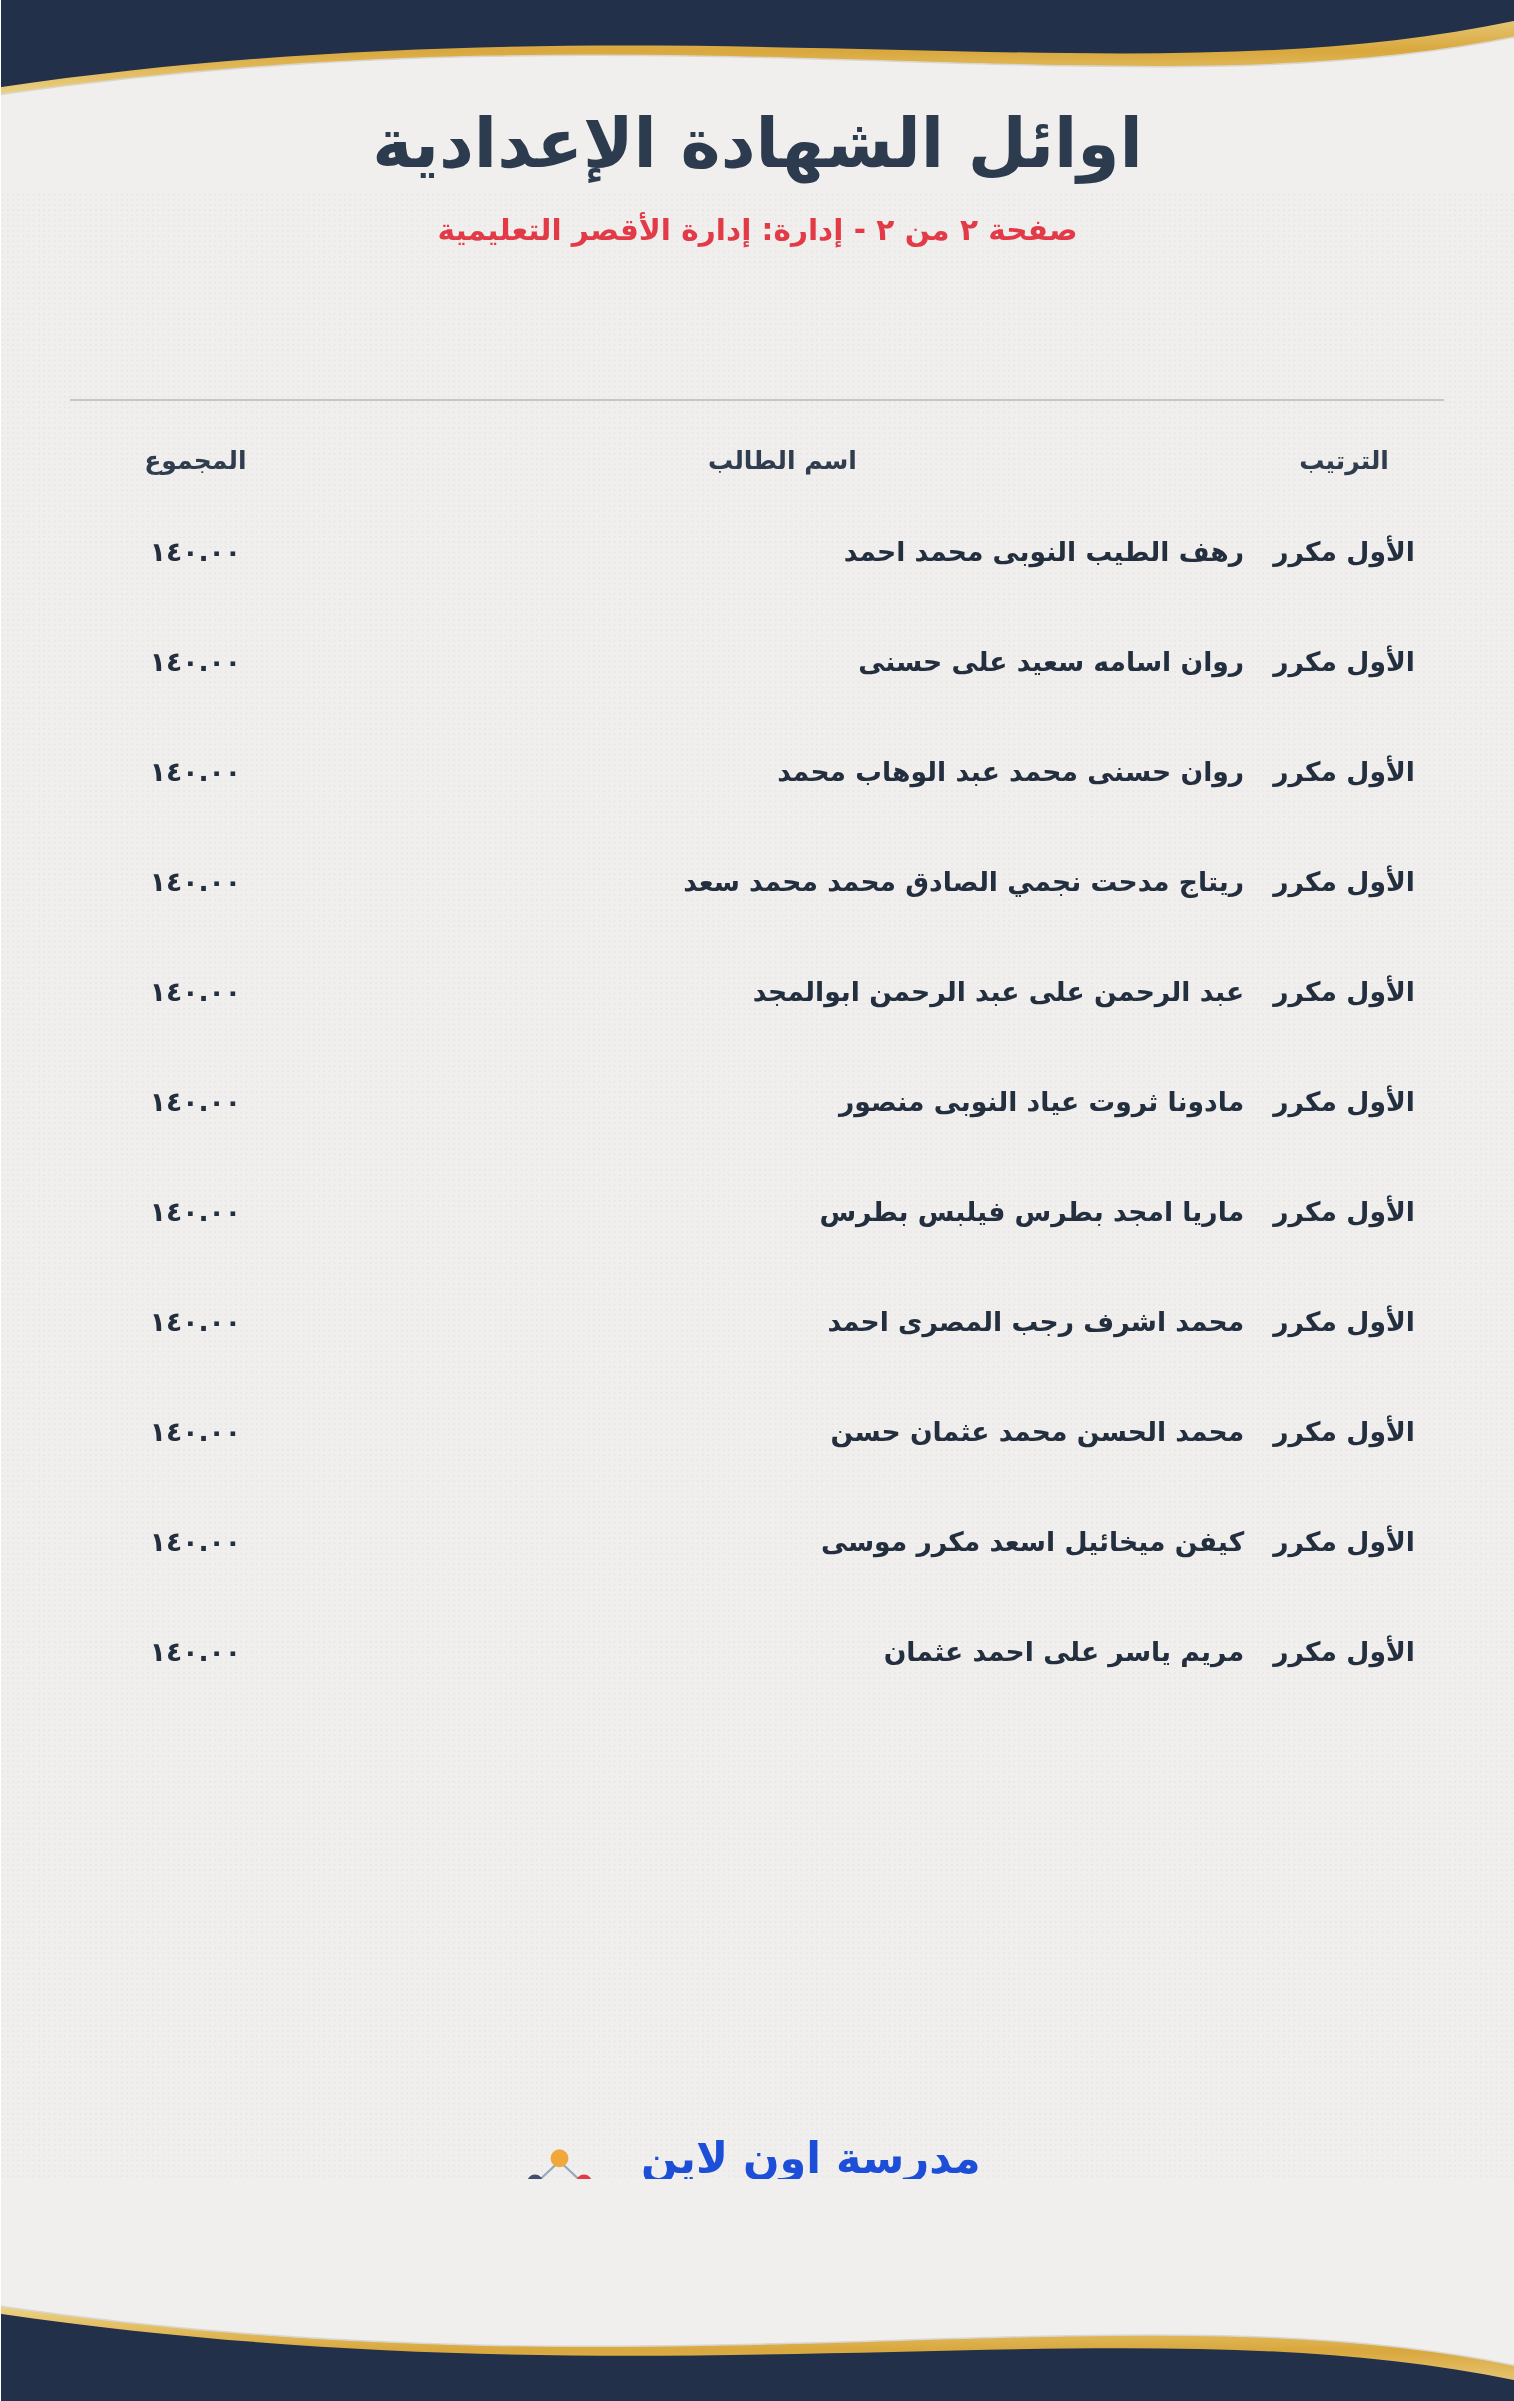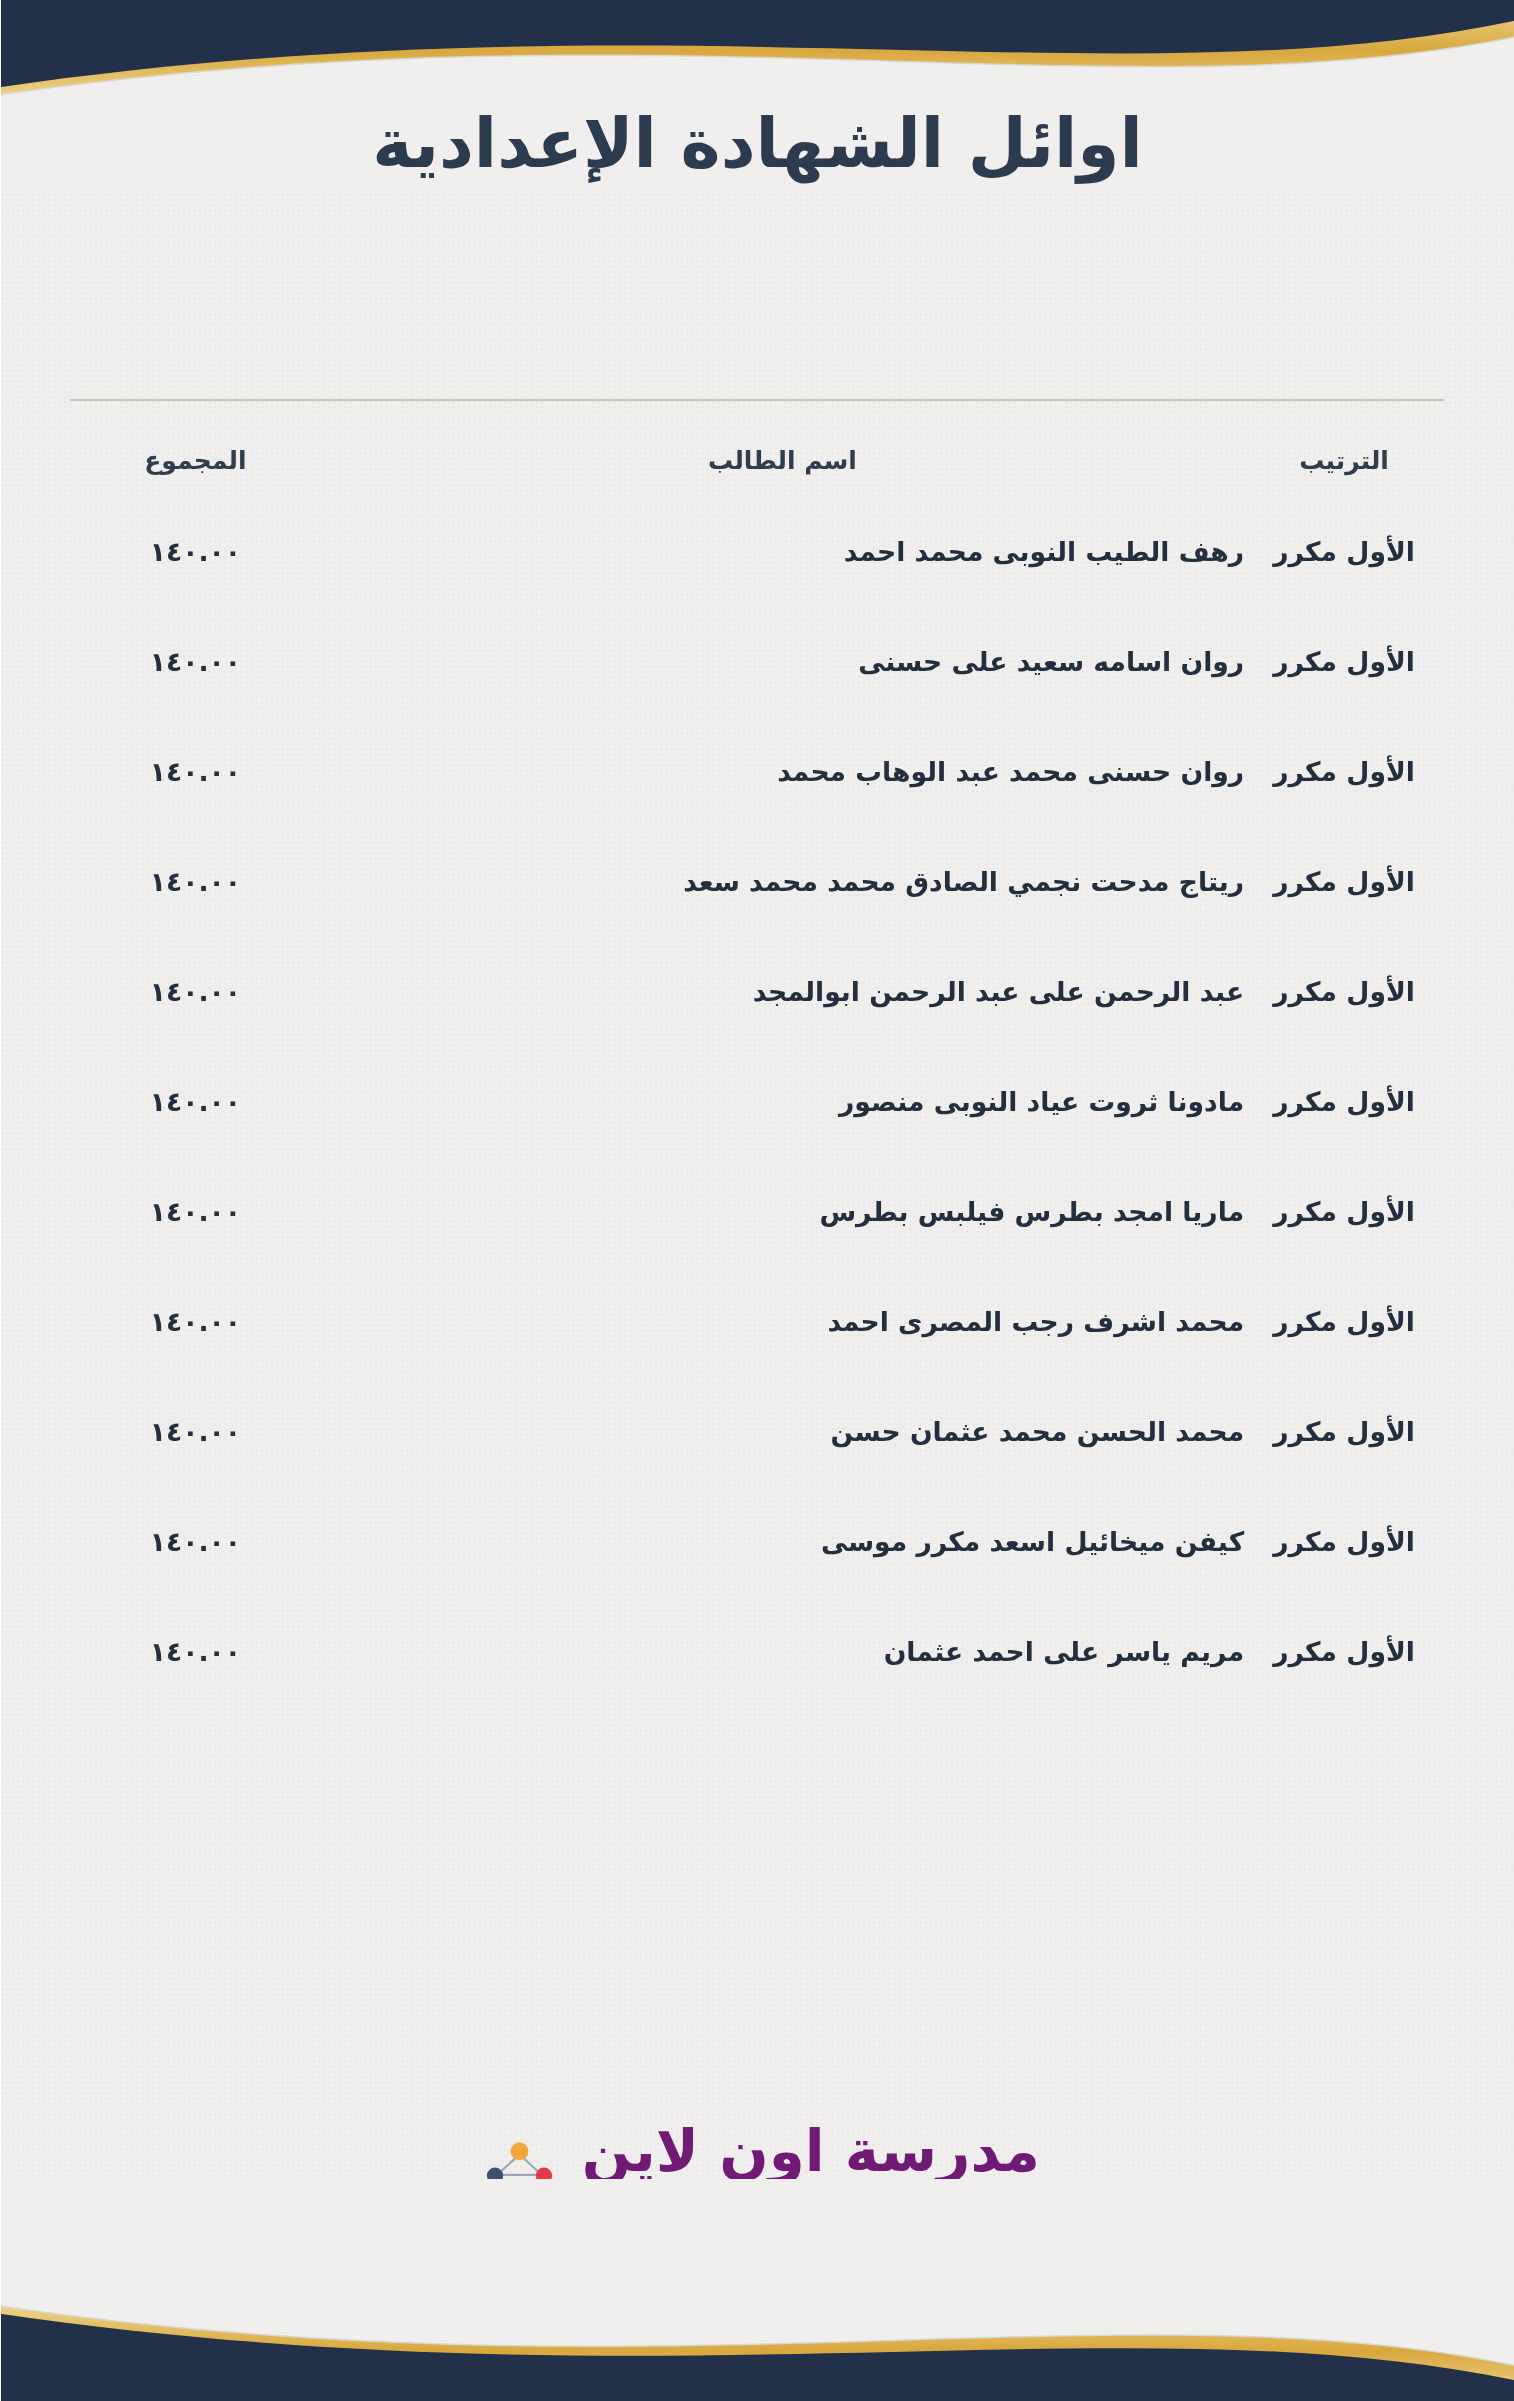--- a/index.html
+++ b/index.html
@@ -137,23 +137,23 @@
     justify-content: center;
     gap: 17.7px;
     direction: rtl;
   }
   .brand-text-block {
     display: flex;
     flex-direction: column;
     align-items: center;
   }
   .brand-ar {
-    font-size: 58px;
-    font-weight: 700;
-    color: #701a75;
+    font-size: 43px;
+    font-weight: 700;
+    color: #1d4ed8;
     line-height: 1;
   }
   .brand-en {
     margin-top: 8.9px;
     font-size: 31px;
     font-weight: 700;
     color: #2f3d52;
     font-family: "Liberation Serif", serif;
     letter-spacing: 1.5px;
     direction: ltr;
@@ -190,20 +190,21 @@
     <path d="M0,0 H2050 V96 C1480,216 880,56 0,196 Z" fill="url(#goldGradT)" opacity="0.96"></path>
 
     <path d="M0,0 H2050 V28 C1520,140 900,-12 0,118 Z" fill="#22304a"></path>
 
     <path d="M0,128 C900,0 1520,158 2050,50 V260 H0 Z" fill="#f0efed"></path>
     <path d="M0,128 C900,0 1520,158 2050,50" fill="none" stroke="#d9d6d0" stroke-width="2"></path>
   </svg>
 
   <div class="header">
     <h1 class="doc-title">اوائل الشهادة الإعدادية</h1>
+    <div class="doc-subtitle">صفحة ٢ من ٢ - إدارة: إدارة الأقصر التعليمية</div>
   </div>
 
   <div class="divider"></div>
 
   <div class="table-wrap">
     <table class="results">
       <thead>
         <tr>
           <th class="col-rank">الترتيب</th>
           <th class="col-name">اسم الطالب</th>

